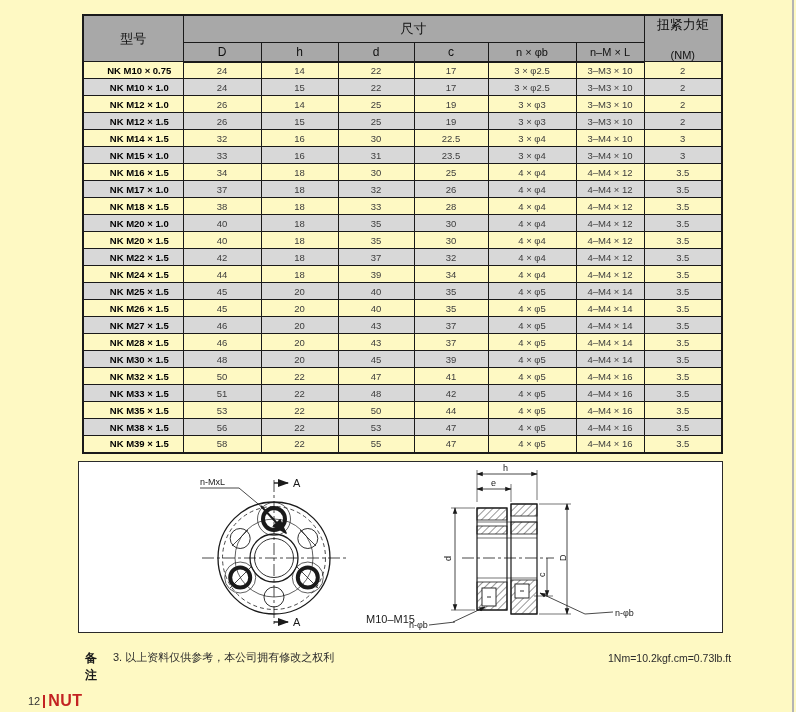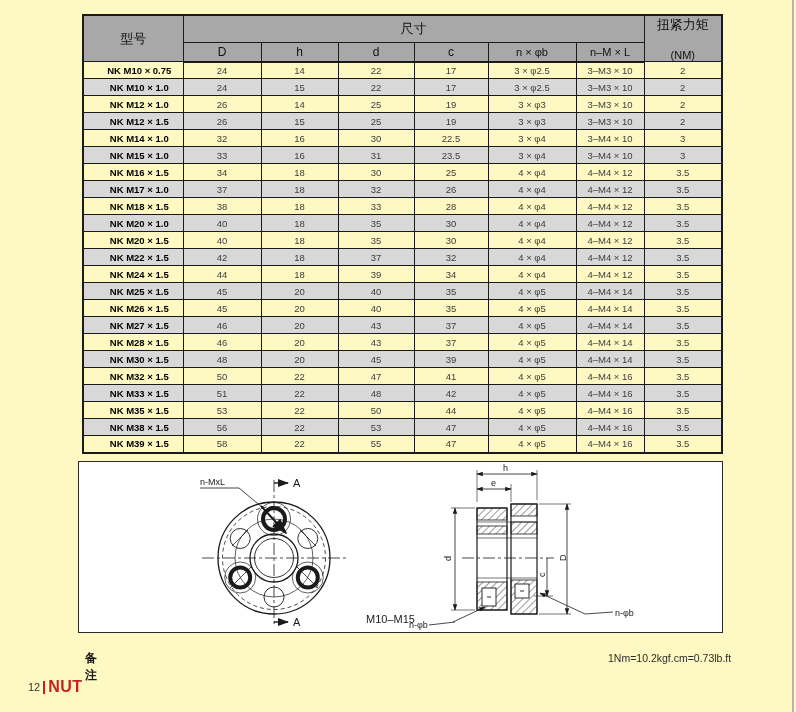--- a/index.html
+++ b/index.html
@@ -31,21 +31,21 @@
   .drawing-box { position:absolute; left:78px; top:461px; width:645px; height:172px; border:1px solid #2a2a2a; background:#fff; }
   .drawing-box svg { display:block; }
   text.dwg { font-family:"Liberation Sans", sans-serif; font-size:9px; fill:#1a1a1a; }
   text.dwg-big { font-family:"Liberation Sans", sans-serif; font-size:11px; fill:#1a1a1a; }
 
   
   .notes { position:absolute; left:85px; top:650px; font-size:11px; color:#2b2b2b; }
   .notes-label { position:absolute; left:0; top:0; font-weight:bold; font-size:12px; color:#1a1a1a; }
   .notes-list { position:absolute; left:28px; top:0; width:480px; line-height:15px; white-space:nowrap; }
   .unit-note { position:absolute; left:608px; top:652px; font-size:10.5px; color:#2b2b2b; }
-  .page-num { position:absolute; left:28px; top:678px; font-size:11px; color:#333; display:flex; align-items:center; }
+  .page-num { position:absolute; left:28px; top:692px; font-size:11px; color:#333; display:flex; align-items:center; }
   .page-num .bar { display:inline-block; width:2px; height:13px; background:#c32222; margin:0 3px; }
   .brand { color:#c32222; font-weight:bold; font-size:16px; letter-spacing:0.5px; }
 </style>
 </head>
 <body>
 
 <div class="page">
   <div class="edge-line"></div>
 
   <div class="table-wrap">
@@ -113,21 +113,21 @@
             <td class="model">NK M12 × 1.5</td>
             <td class="val">26</td>
             <td class="val">15</td>
             <td class="val">25</td>
             <td class="val">19</td>
             <td class="val">3 × φ3</td>
             <td class="val">3–M3 × 10</td>
             <td class="val">2</td>
           </tr>
           <tr class="data">
-            <td class="model">NK M14 × 1.0</td>
+            <td class="model">NK M14 × 1.5</td>
             <td class="val">32</td>
             <td class="val">16</td>
             <td class="val">30</td>
             <td class="val">22.5</td>
             <td class="val">3 × φ4</td>
             <td class="val">3–M4 × 10</td>
             <td class="val">3</td>
           </tr>
           <tr class="data alt">
             <td class="model">NK M15 × 1.0</td>
@@ -415,20 +415,21 @@
       <text class="dwg" x="481" y="99" transform="rotate(-90 484 96)">D</text>
       <text class="dwg" x="460" y="115" transform="rotate(-90 463 112)">c</text>
       <text class="dwg" x="330" y="166">n-φb</text>
       <text class="dwg" x="536" y="154">n-φb</text>
     </svg>
   </div>
 
   <div class="notes">
     <div class="notes-label">备注</div>
     <div class="notes-list">
+        <div>3. 以上资料仅供参考，本公司拥有修改之权利</div>
       </div>
   </div>
   <div class="unit-note">1Nm=10.2kgf.cm=0.73lb.ft</div>
 
   <div class="page-num">
     <span>12</span>
     <span class="bar"></span>
     <span class="brand">NUT</span>
   </div>
 </div>

